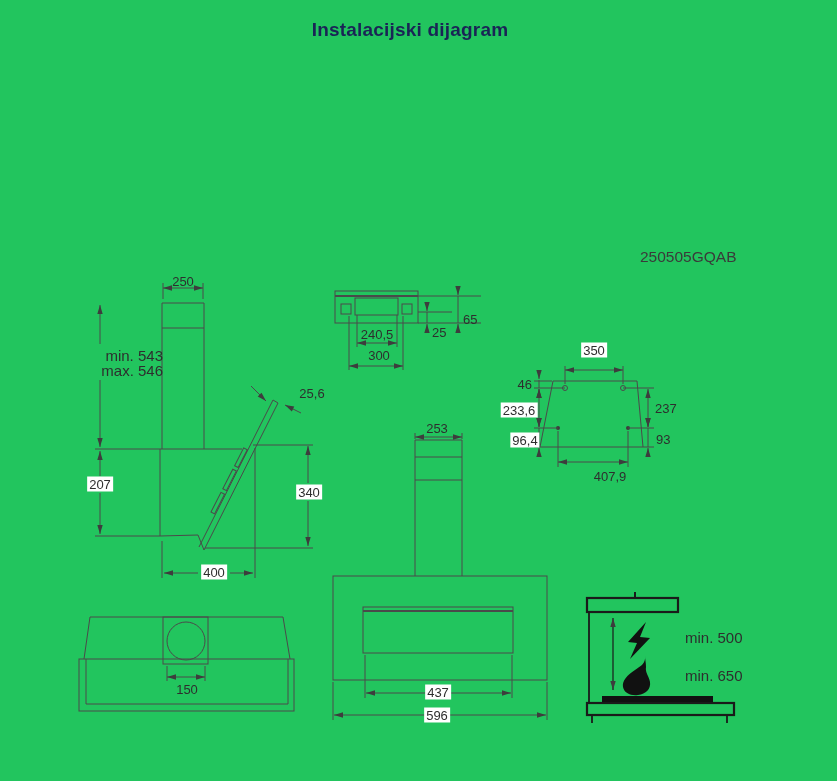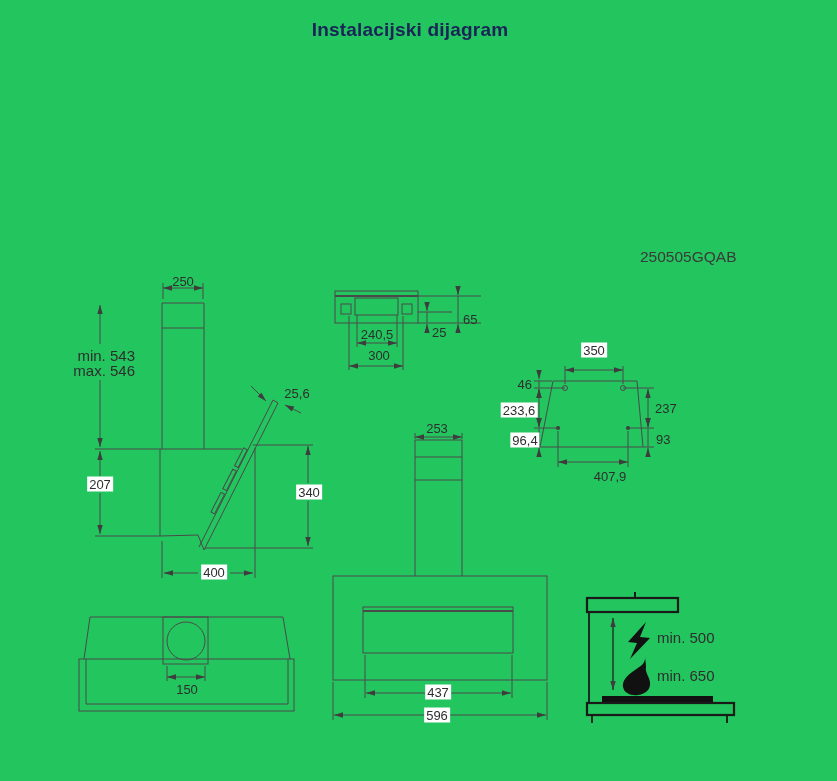--- a/index.html
+++ b/index.html
@@ -6,21 +6,21 @@
   #page{position:relative;width:837px;height:781px;background:#22c55e;overflow:hidden;
         font-family:"Liberation Sans", sans-serif;}
   #title{position:absolute;top:19px;left:0;width:820px;text-align:center;
          font-size:19px;font-weight:bold;color:#1a2456;letter-spacing:.2px;}
   #code{position:absolute;left:640px;top:248px;font-size:15.5px;color:#3a3a3a;}
   .dim{position:absolute;transform:translate(-50%,-50%);font-size:13px;color:#2e2e2e;
        white-space:nowrap;line-height:15px;}
   .dim.bg{background:#ffffff;padding:0 2px;}
   .dim.ra{transform:translate(-100%,-50%);}
   .dim.la{transform:translate(0,-50%);}
-  .dim.big{font-size:15px;}
+  .dim.big{font-size:15px;margin-left:28px;}
   svg{position:absolute;left:0;top:0;}
   .ln{stroke:#4a4a4a;stroke-width:1;fill:none;}
   .ln2{stroke:#4a4a4a;stroke-width:1.8;fill:none;}
   .blk{stroke:#1a1a1a;fill:none;}
 </style>
 </head>
 <body>
 
 <div id="page">
 
@@ -150,21 +150,21 @@
                C649,676 645,673 646,667 C646,663 645,659 645,656 Z"></path>
       <rect x="602" y="696" width="111" height="6.5" fill="#111111"></rect>
       <rect class="blk" x="587" y="703" width="147" height="12" stroke-width="2.2"></rect>
       <path class="blk" d="M592,715 V723 M727,715 V723" stroke-width="1.8"></path>
     </g>
   </svg>
 
   <div class="dim" style="left:183px;top:281px">250</div>
   <div class="dim ra big" style="left:135px;top:355px">min. 543</div>
   <div class="dim ra big" style="left:135px;top:370px">max. 546</div>
-  <div class="dim" style="left:297px;top:393px">25,6</div>
+  <div class="dim" style="left:312px;top:393px">25,6</div>
   <div class="dim bg" style="left:100px;top:484px">207</div>
   <div class="dim bg" style="left:309px;top:492px">340</div>
   <div class="dim bg" style="left:214px;top:572px">400</div>
 
   <div class="dim" style="left:377px;top:334px">240,5</div>
   <div class="dim" style="left:379px;top:355px">300</div>
   <div class="dim la" style="left:432px;top:332px">25</div>
   <div class="dim la" style="left:463px;top:319px">65</div>
 
   <div class="dim bg" style="left:594px;top:350px">350</div>

